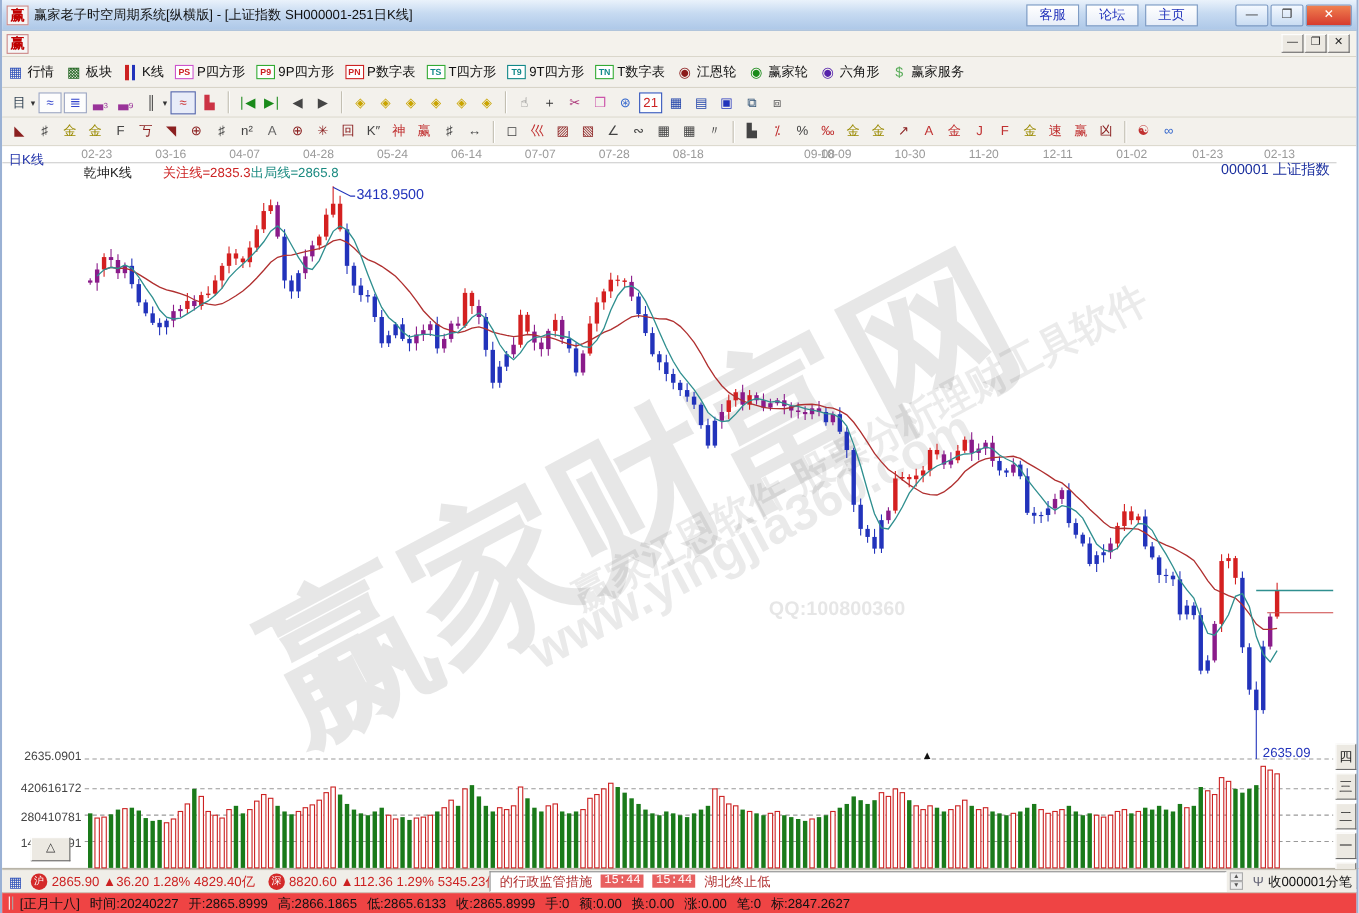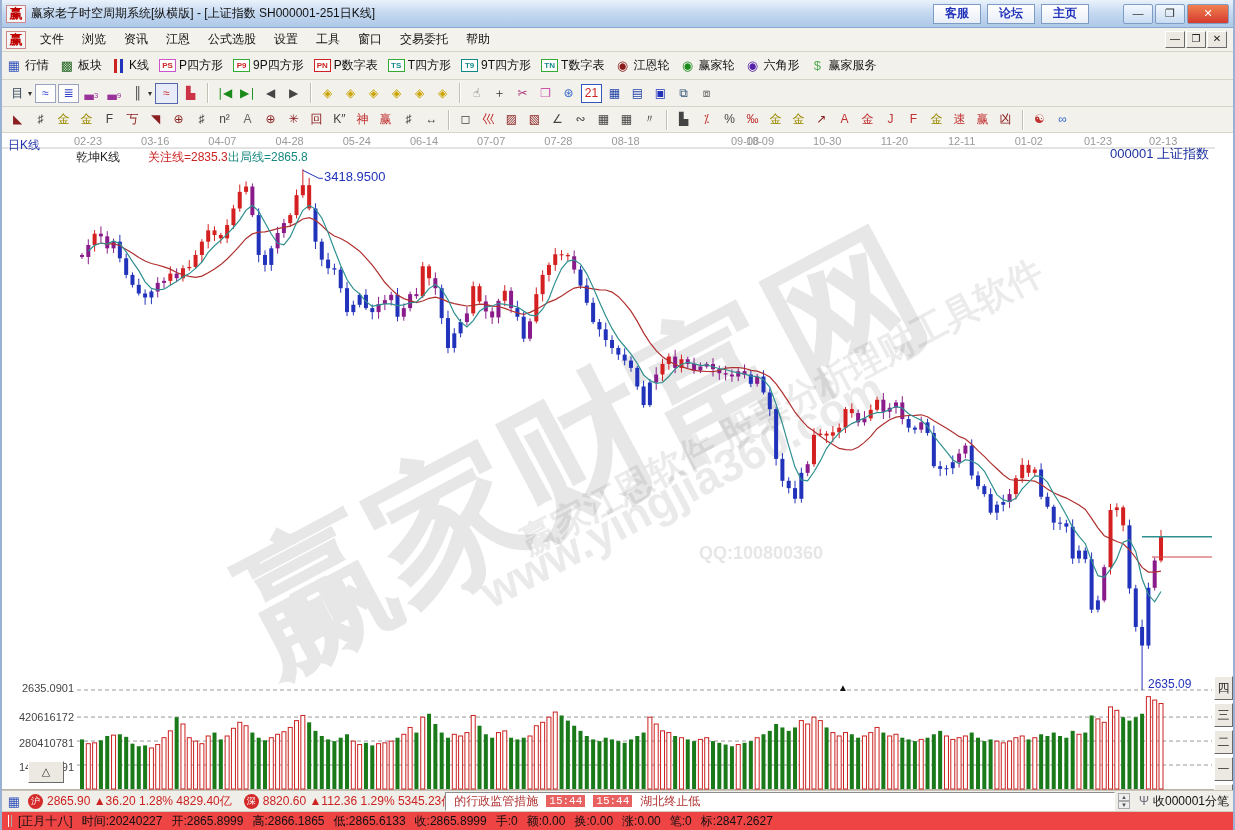--- a/index.html
+++ b/index.html
@@ -9,21 +9,21 @@
        border-left:2px solid #9ab1d4;border-right:2px solid #9ab1d4;box-sizing:border-box;}
   .row{position:absolute;left:0;width:1231px;box-sizing:border-box;}
   
   #titlebar{top:0;height:28px;background:linear-gradient(#eaf2fb,#c6daf1 45%,#aec8e8);
             border-bottom:1px solid #8aa8ce;display:flex;align-items:center;padding:0 4px;}
   .logo{width:18px;height:16px;line-height:16px;text-align:center;color:#c00000;font-weight:bold;
         font-size:13px;background:#f6f6f6;border:1px solid #cc8888;margin-right:5px;flex:0 0 auto;}
   #title-text{font-size:12px;color:#111;white-space:nowrap;}
   #title-buttons{margin-left:auto;display:flex;gap:6px;margin-right:34px;}
   .tbtn{min-width:46px;height:18px;line-height:17px;text-align:center;color:#2233bb;
-        background:linear-gradient(#ffffff,#e8eef8);border:1px solid #7f9cc4;font-size:12px;cursor:default;font-weight:bold;}
+        background:linear-gradient(#ffffff,#e8eef8);border:1px solid #7f9cc4;font-size:12px;cursor:default;}
   .wbtns{display:flex;gap:2px;}
   .wbtn{width:28px;height:18px;line-height:16px;text-align:center;font-size:11px;color:#333;
         background:linear-gradient(#f4f9ff,#c9dcf2);border:1px solid #7f9cc4;border-radius:2px;}
   .wbtn.close{background:linear-gradient(#f0814f,#d63a2f);color:#fff;font-weight:bold;width:40px;}
   
   #menubar{top:28px;height:24px;background:#f4f2ec;border-bottom:1px solid #d8d4c8;
            display:flex;align-items:center;padding:0 4px;}
   .mi{padding:2px 9px;color:#111;}
   #mdi{margin-left:auto;display:flex;gap:1px;margin-right:2px;}
   .mdibtn{width:18px;height:15px;line-height:13px;text-align:center;font-size:10px;color:#222;
@@ -92,32 +92,20 @@
       </div>
     <div class="wbtns">
       <div class="wbtn">—</div>
       <div class="wbtn">❐</div>
       <div class="wbtn close">✕</div>
     </div>
   </div>
 
   <div class="row" id="menubar">
     <div class="logo">赢</div>
-    <div id="menu-items" style="display:flex;">
-        <span class="mi">文件</span>
-        <span class="mi">浏览</span>
-        <span class="mi">资讯</span>
-        <span class="mi">江恩</span>
-        <span class="mi">公式选股</span>
-        <span class="mi">设置</span>
-        <span class="mi">工具</span>
-        <span class="mi">窗口</span>
-        <span class="mi">交易委托</span>
-        <span class="mi">帮助</span>
-      </div>
     <div id="mdi">
         <div class="mdibtn">—</div>
         <div class="mdibtn">❐</div>
         <div class="mdibtn">✕</div>
       </div>
   </div>
 
   <div class="row toolbar" id="tb1">
       <div class="t1item">
         <span class="icg" style="color: rgb(51, 85, 187);">▦</span>

